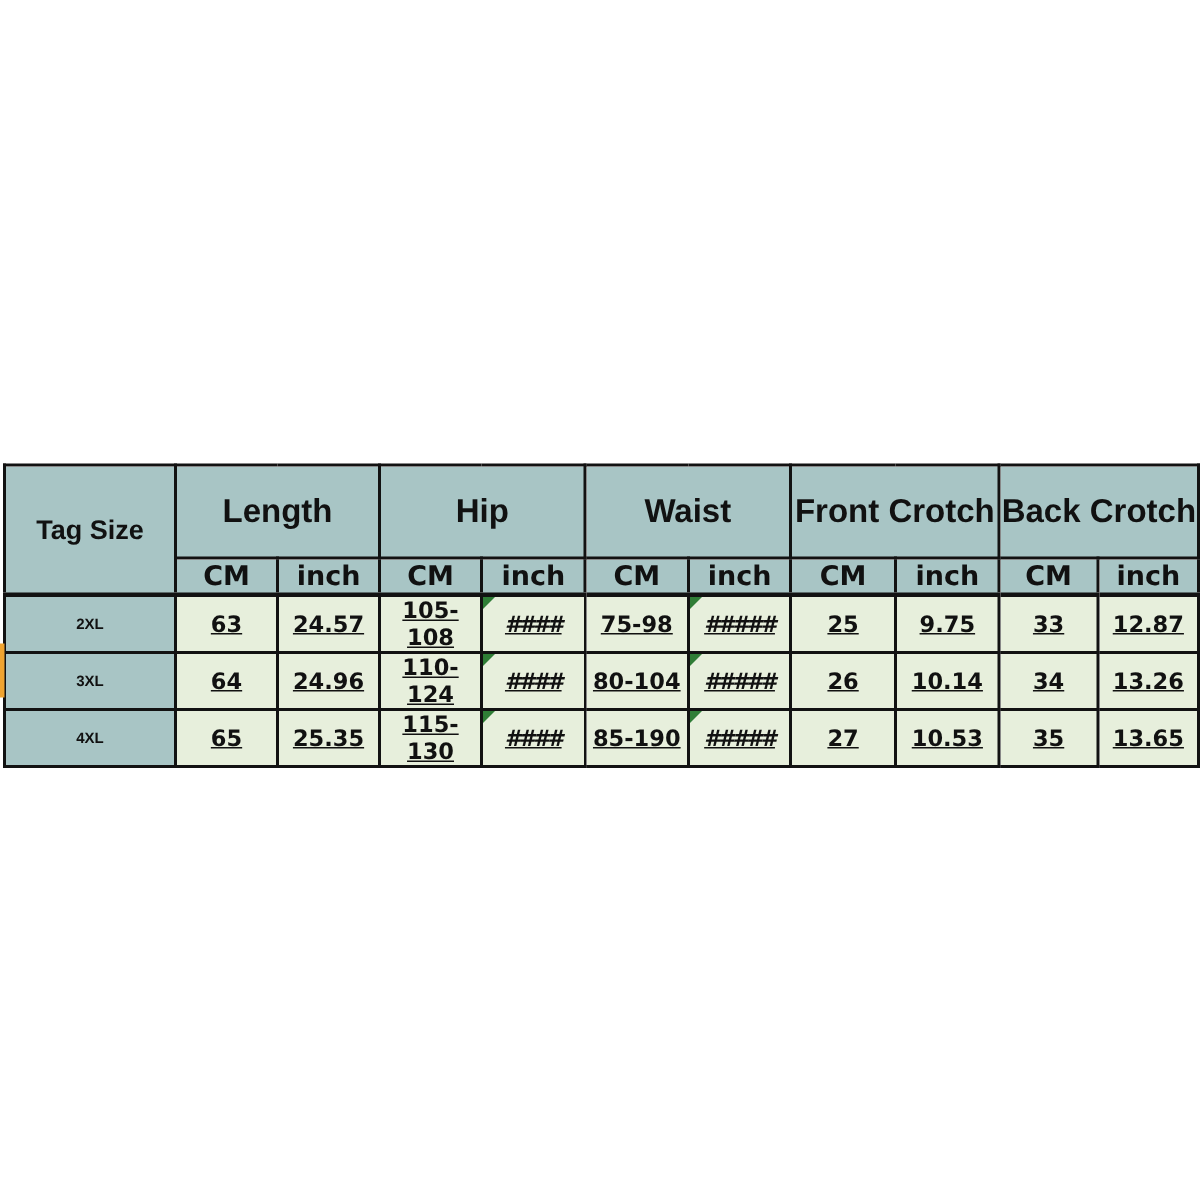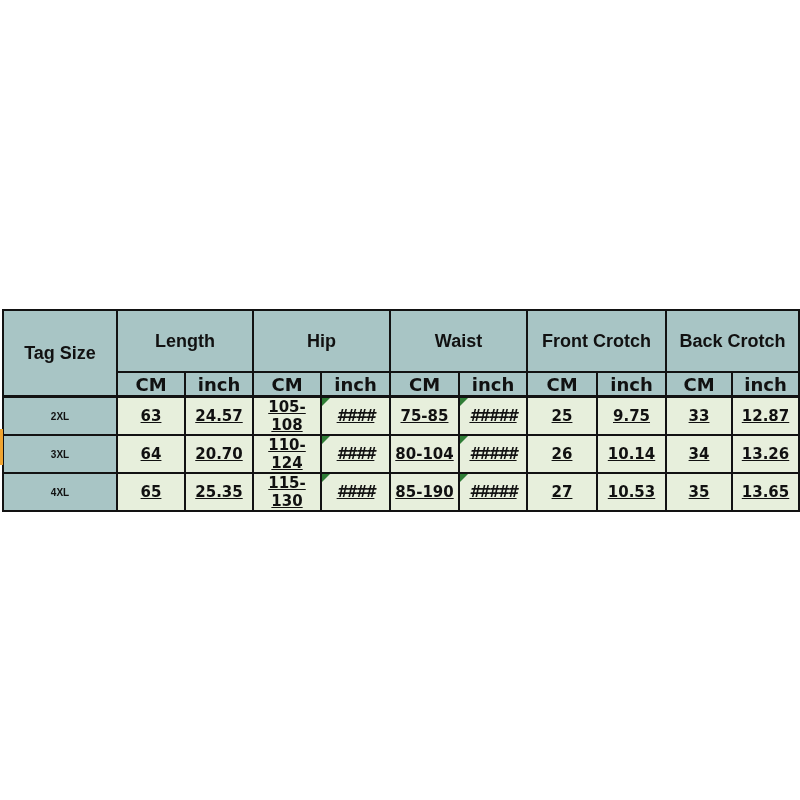--- a/index.html
+++ b/index.html
@@ -24,21 +24,21 @@
     text-align: center;
     vertical-align: middle;
     color: var(--text, #111111);
     font-weight: bold;
     padding: 0;
     overflow: hidden;
   }
   .group-row th {
     height: 60px;
     background: var(--header_bg, #a8c5c5);
-    font-size: 18px;
+    font-size: 22px;
   }
   th.corner {
     background: var(--header_bg, #a8c5c5);
     font-size: 18px;
     border-bottom-width: 3px;
   }
   .unit-row th {
     height: 22px;
     background: var(--header_bg, #a8c5c5);
     font-size: 18px;
@@ -121,32 +121,32 @@
       <th class="gsep">CM</th>
       <th>inch</th>
     </tr>
 
     <tr class="data-row">
       <th class="size-label">2XL</th>
       <td class="gsep">63</td>
       <td>24.57</td>
       <td class="gsep">105-108</td>
       <td class="hash"><span class="tri"></span><span class="val">####</span></td>
-      <td class="gsep">75-85</td>
+      <td class="gsep">75-98</td>
       <td class="hash"><span class="tri"></span><span class="val">#####</span></td>
       <td class="gsep">25</td>
       <td>9.75</td>
       <td class="gsep">33</td>
       <td>12.87</td>
     </tr>
 
     <tr class="data-row">
       <th class="size-label">3XL</th>
       <td class="gsep">64</td>
-      <td>20.70</td>
+      <td>24.96</td>
       <td class="gsep">110-124</td>
       <td class="hash"><span class="tri"></span><span class="val">####</span></td>
       <td class="gsep">80-104</td>
       <td class="hash"><span class="tri"></span><span class="val">#####</span></td>
       <td class="gsep">26</td>
       <td>10.14</td>
       <td class="gsep">34</td>
       <td>13.26</td>
     </tr>
 

